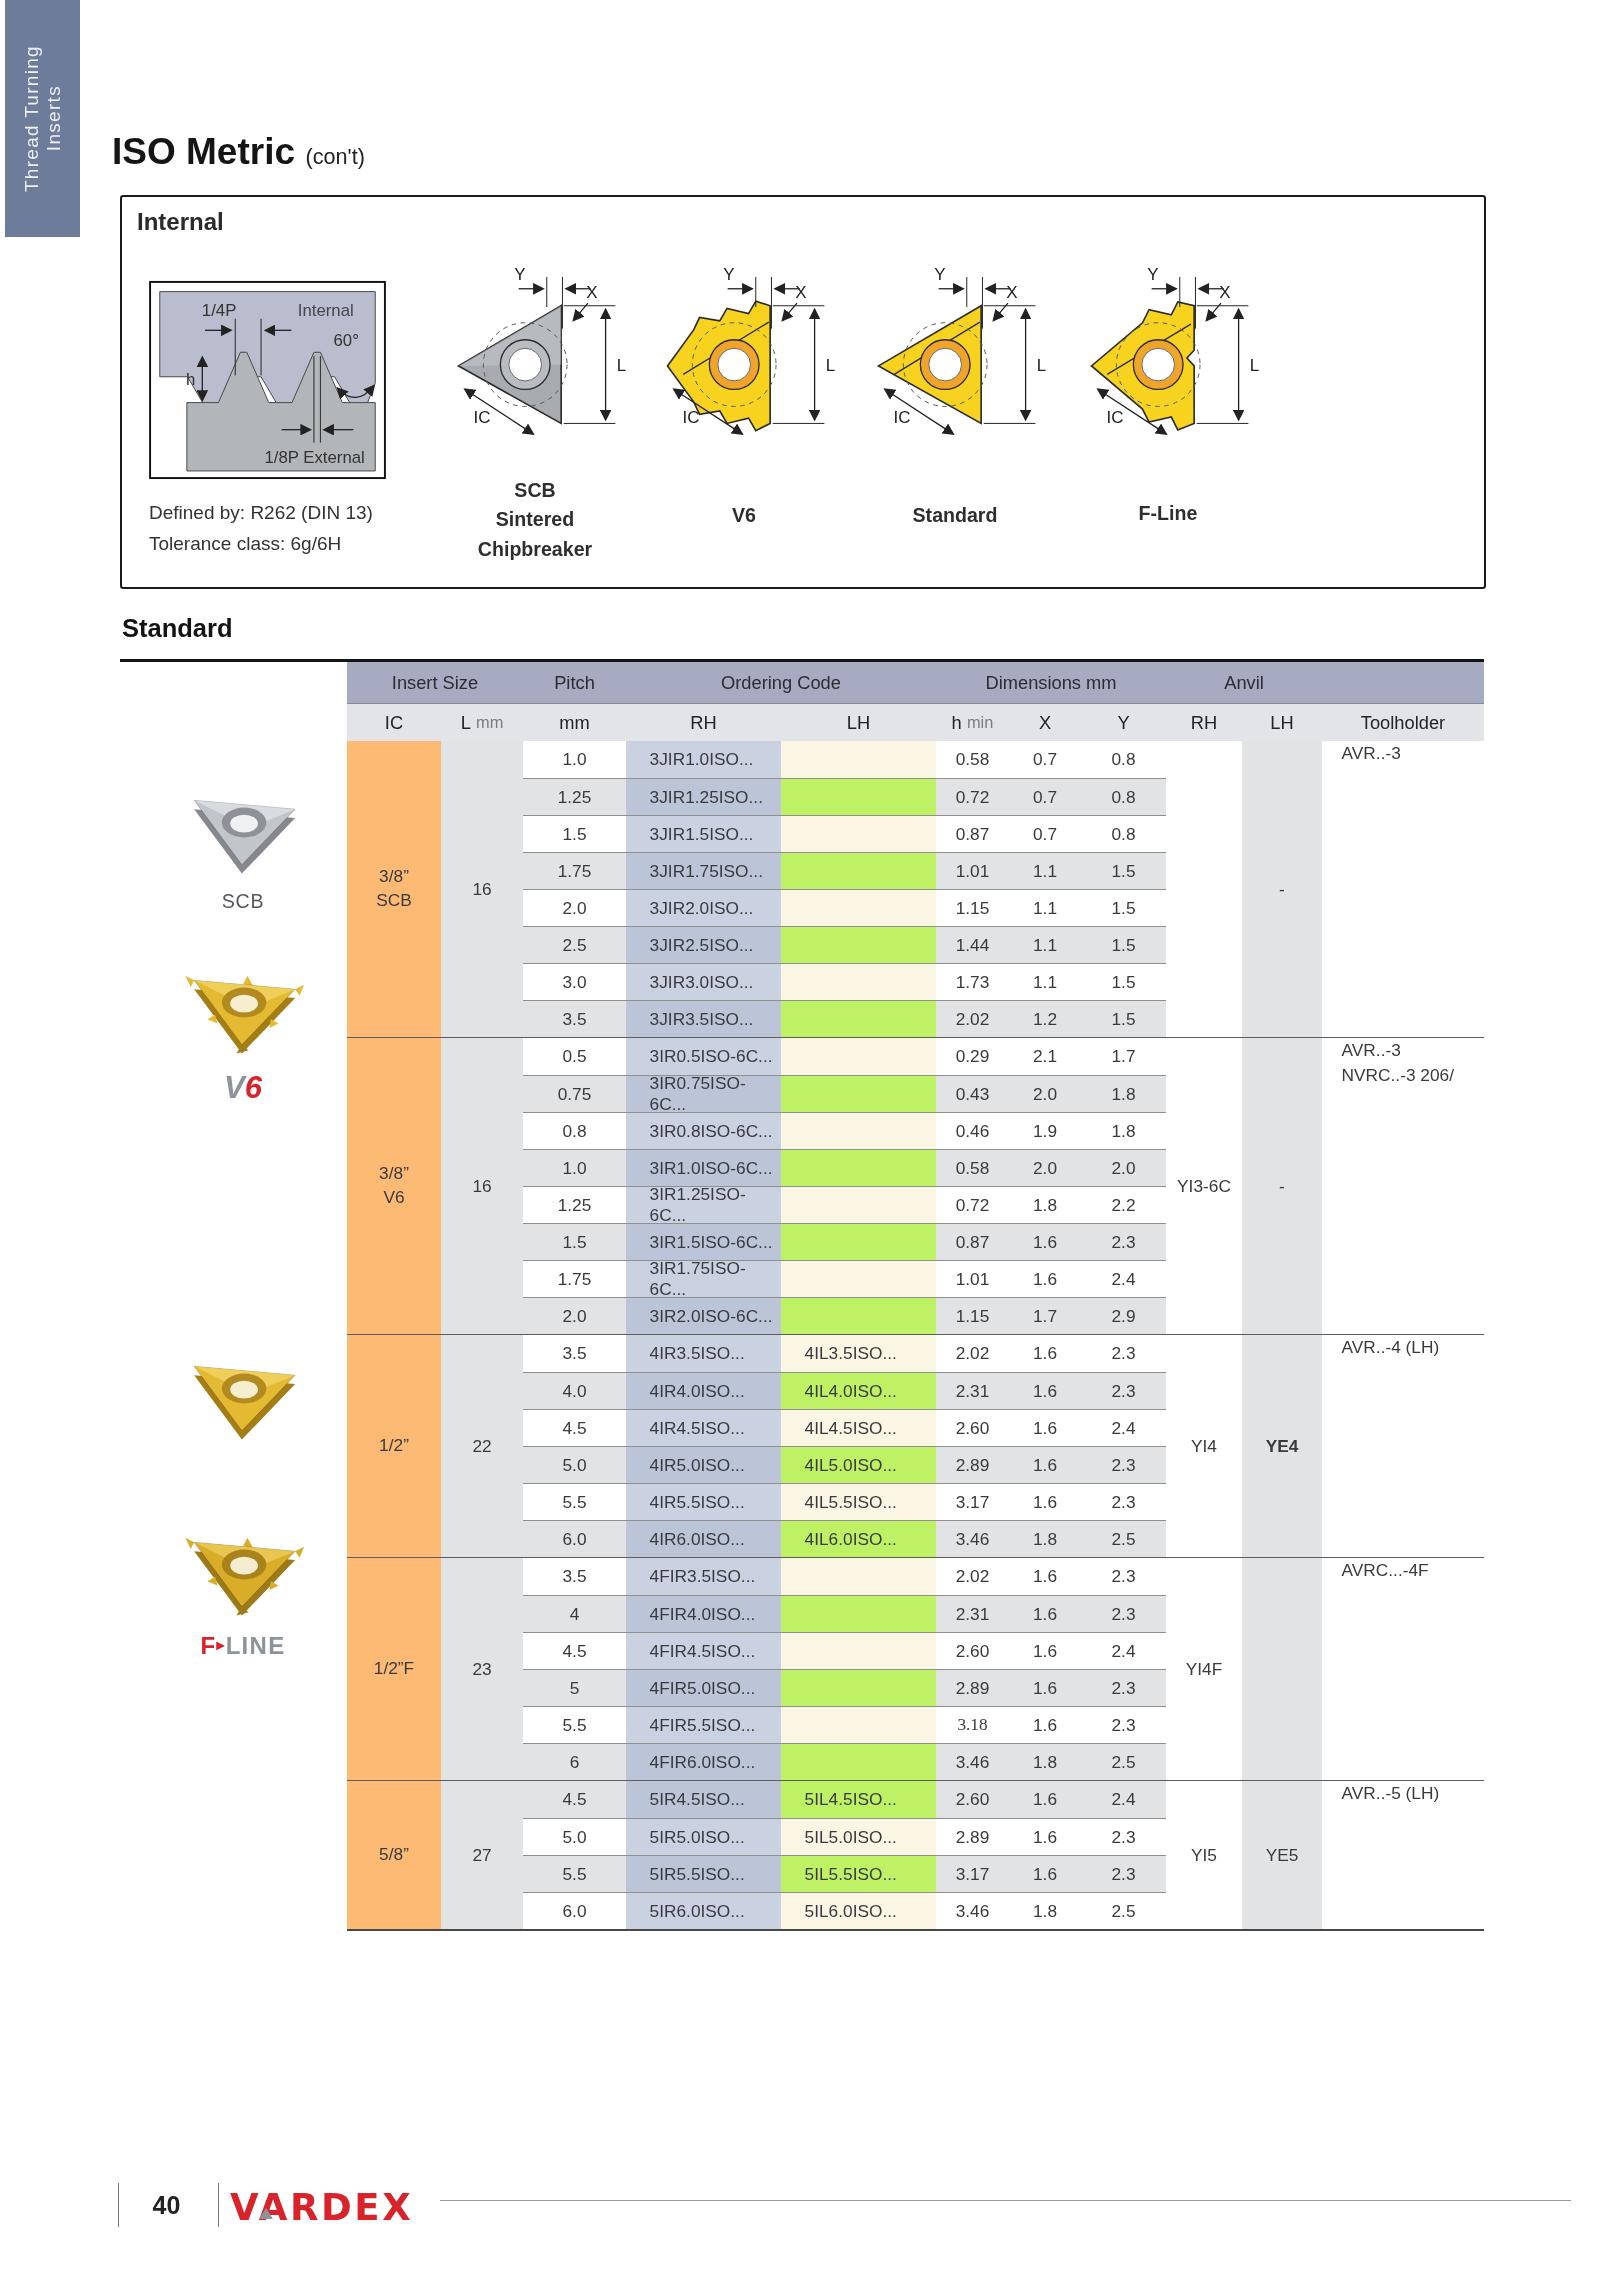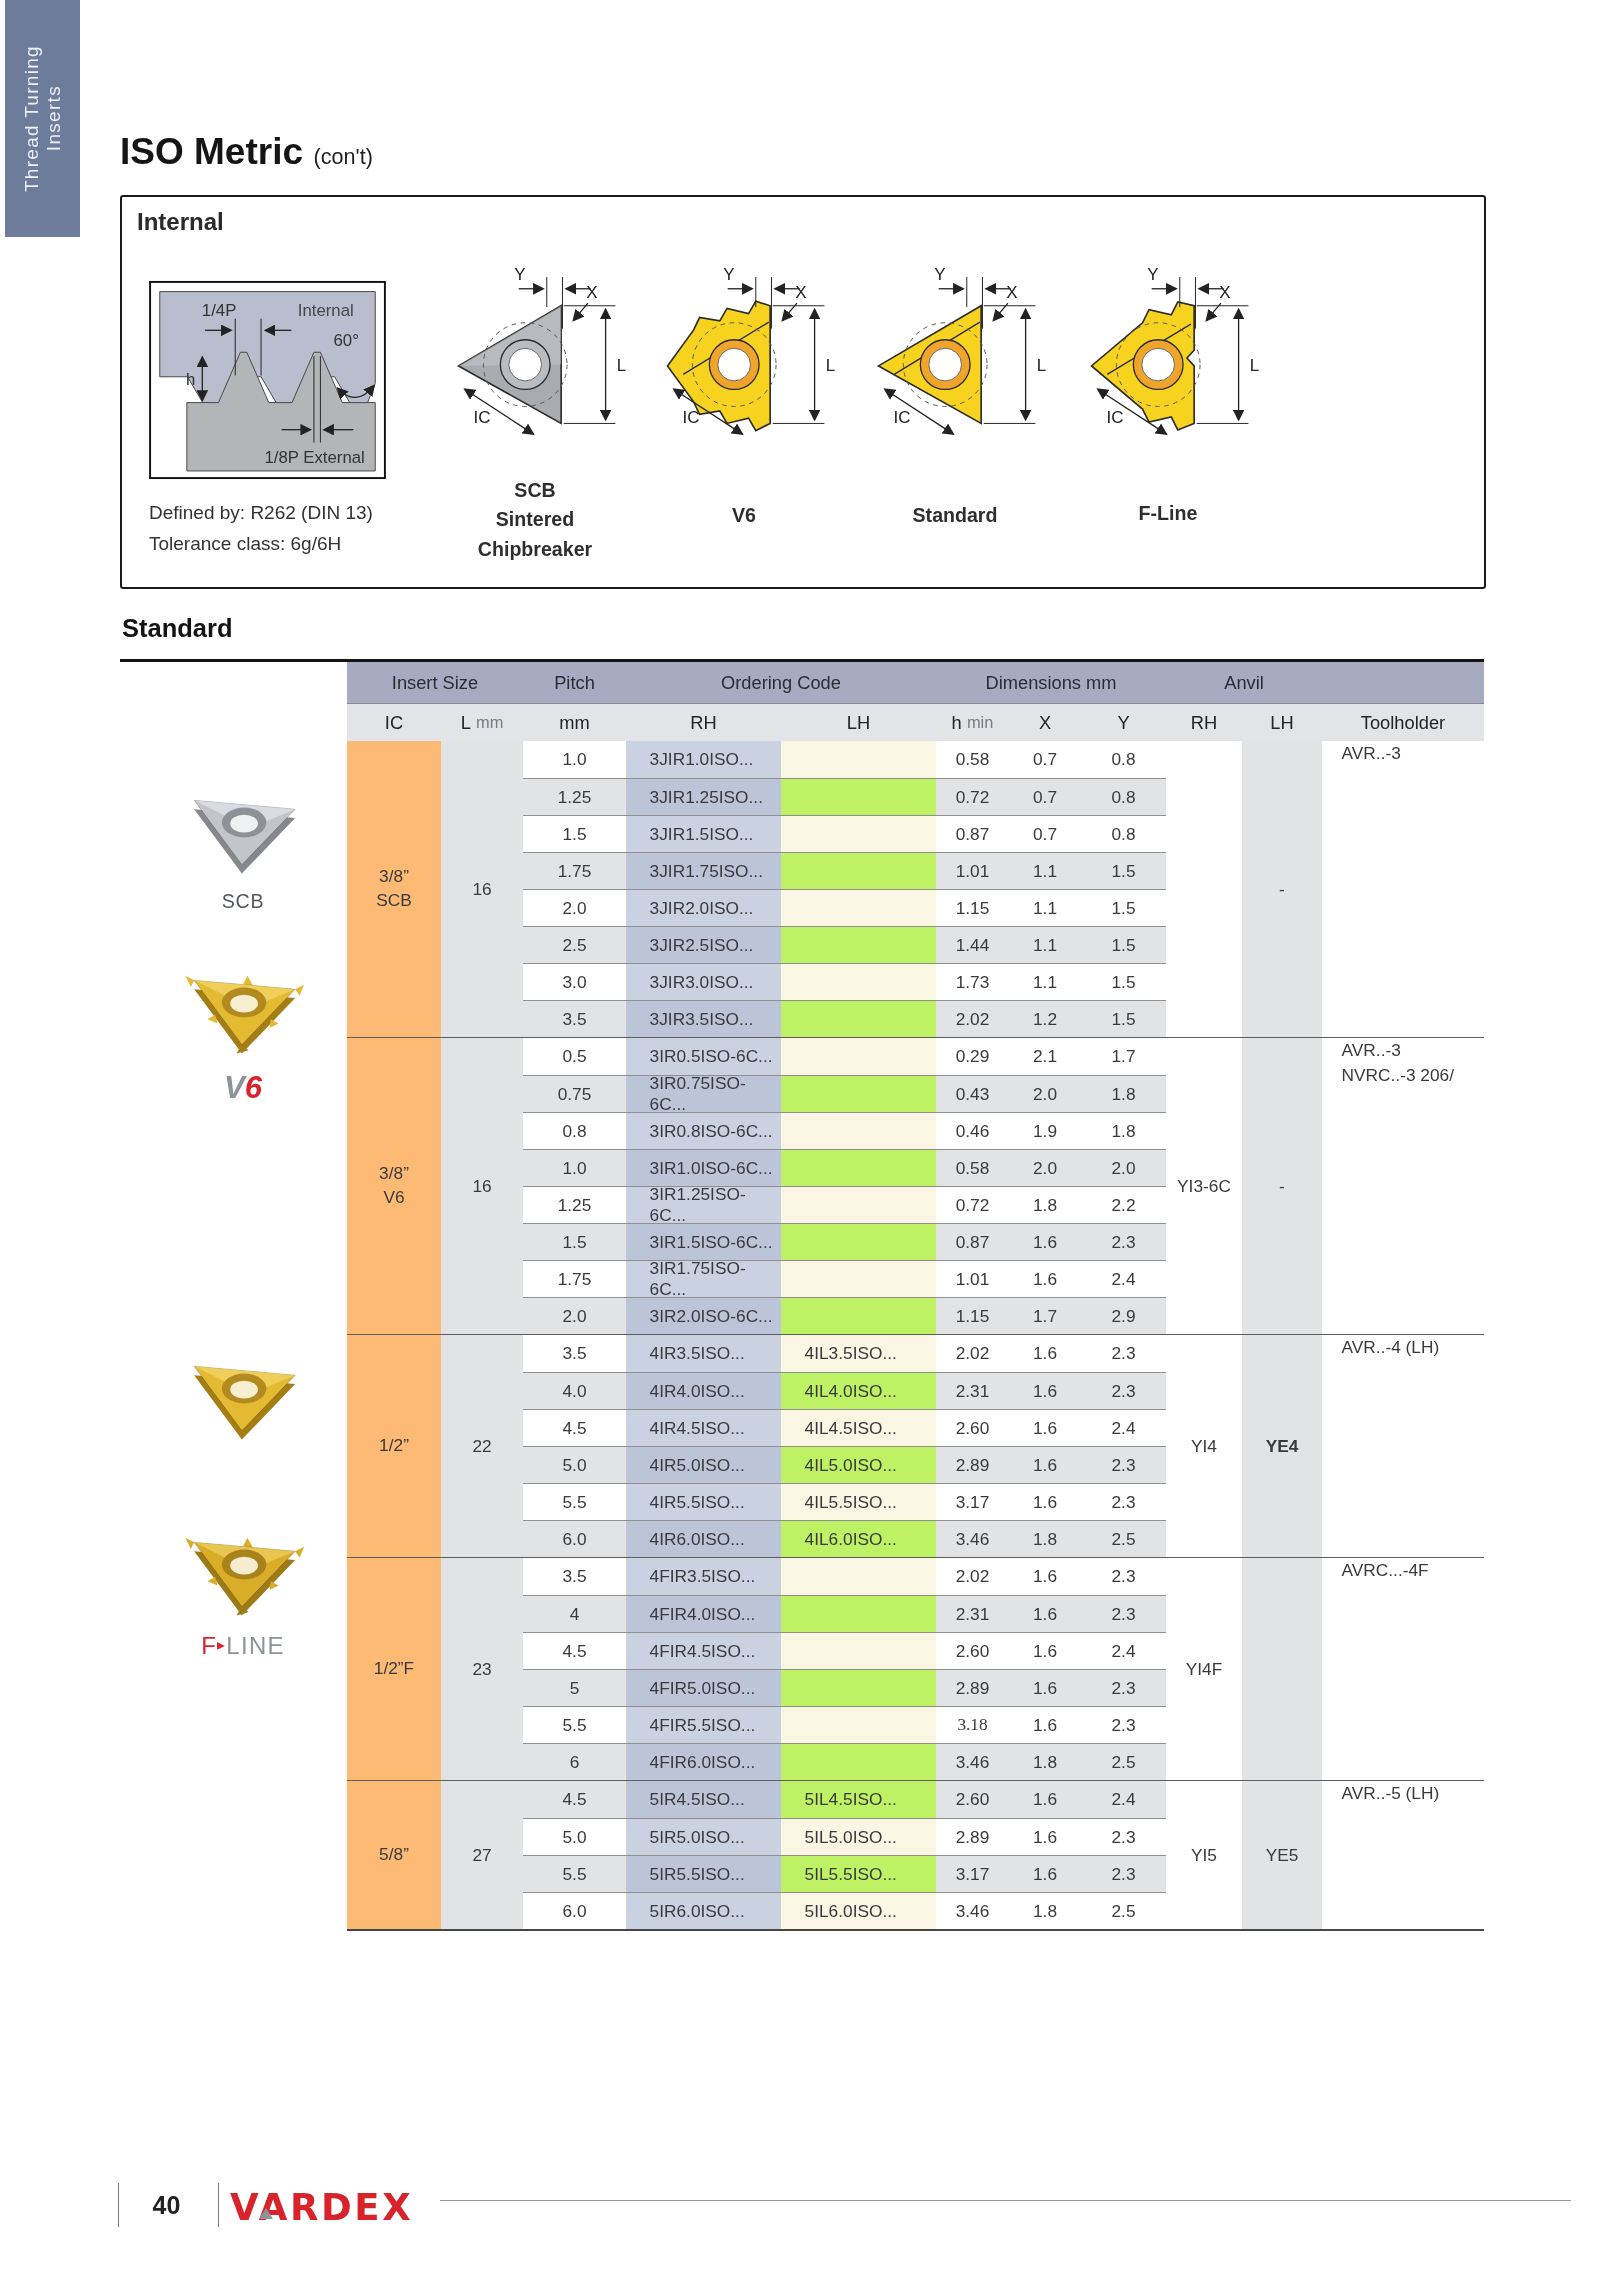--- a/index.html
+++ b/index.html
@@ -6,21 +6,21 @@
   .page{position:relative;width:1623px;height:2295px;background:#fff;
         font-family:"Liberation Sans",sans-serif;overflow:hidden;color:#2c2c31;}
 
   
   .side-tab{position:absolute;left:5.2px;top:0;width:75px;height:237px;background:#6e7c9b;
             display:flex;align-items:center;justify-content:center;gap:2.6px;}
   .side-tab span{writing-mode:vertical-rl;transform:rotate(180deg);color:#edf0f6;
                  font-size:19px;letter-spacing:1.3px;line-height:1;}
 
   
-  .title{position:absolute;left:120px;top:131px;font-size:37px;font-weight:bold;color:#151515;}
+  .title{position:absolute;left:112px;top:131px;font-size:37px;font-weight:bold;color:#151515;}
   .title .cont{font-size:21.6px;font-weight:normal;margin-left:10.5px;color:#222;}
 
   
   .internal-box{position:absolute;left:120px;top:195px;width:1366px;height:394px;
                 border:2px solid #1a1a1a;border-radius:3.3px;background:#fff;box-sizing:border-box;}
   .internal-heading{position:absolute;left:137px;top:208px;font-size:24px;font-weight:600;color:#2a2a2a;}
   .thread-fig{position:absolute;left:147px;top:280px;}
   .box-caption{position:absolute;left:149px;top:497px;font-size:19px;line-height:31px;color:#333;}
   .fig{position:absolute;top:260px;width:216px;height:219px;}
   .fig-label{position:absolute;width:216px;text-align:center;font-size:19.6px;font-weight:bold;
@@ -58,21 +58,21 @@
   .lh0{background:#faf6e3;}
   .lh1{background:#bef264;}
   .sep{border-top:1px solid #8f8f8f;}
 
   
   .photo{position:absolute;left:159px;width:168px;text-align:center;}
   .photo-caption{font-size:19.6px;color:#54575c;letter-spacing:0.7px;}
   .v6logo{font-size:31px;font-weight:bold;font-style:italic;}
   .v6logo .v{color:#8d939a;}
   .v6logo .six{color:#d8232a;}
-  .flinelogo{font-size:24px;font-weight:normal;letter-spacing:1.3px;}
+  .flinelogo{font-size:24px;font-weight:bold;letter-spacing:1.3px;}
   .flinelogo .f{color:#d8232a;}
   .flinelogo .ar{color:#d8232a;font-size:15.7px;vertical-align:3.9px;}
   .flinelogo .rest{color:#8d939a;}
 
   
   .foot-bar{position:absolute;top:2183px;width:1.3px;height:44px;background:#777;}
   .foot-page{position:absolute;left:134px;top:2191px;width:65px;text-align:center;
              font-size:25px;font-weight:bold;color:#222;}
   .vardex{position:absolute;left:230px;top:2186px;font-size:37px;font-weight:bold;
           color:#d8232a;letter-spacing:2.6px;font-family:"DejaVu Sans",sans-serif;}

